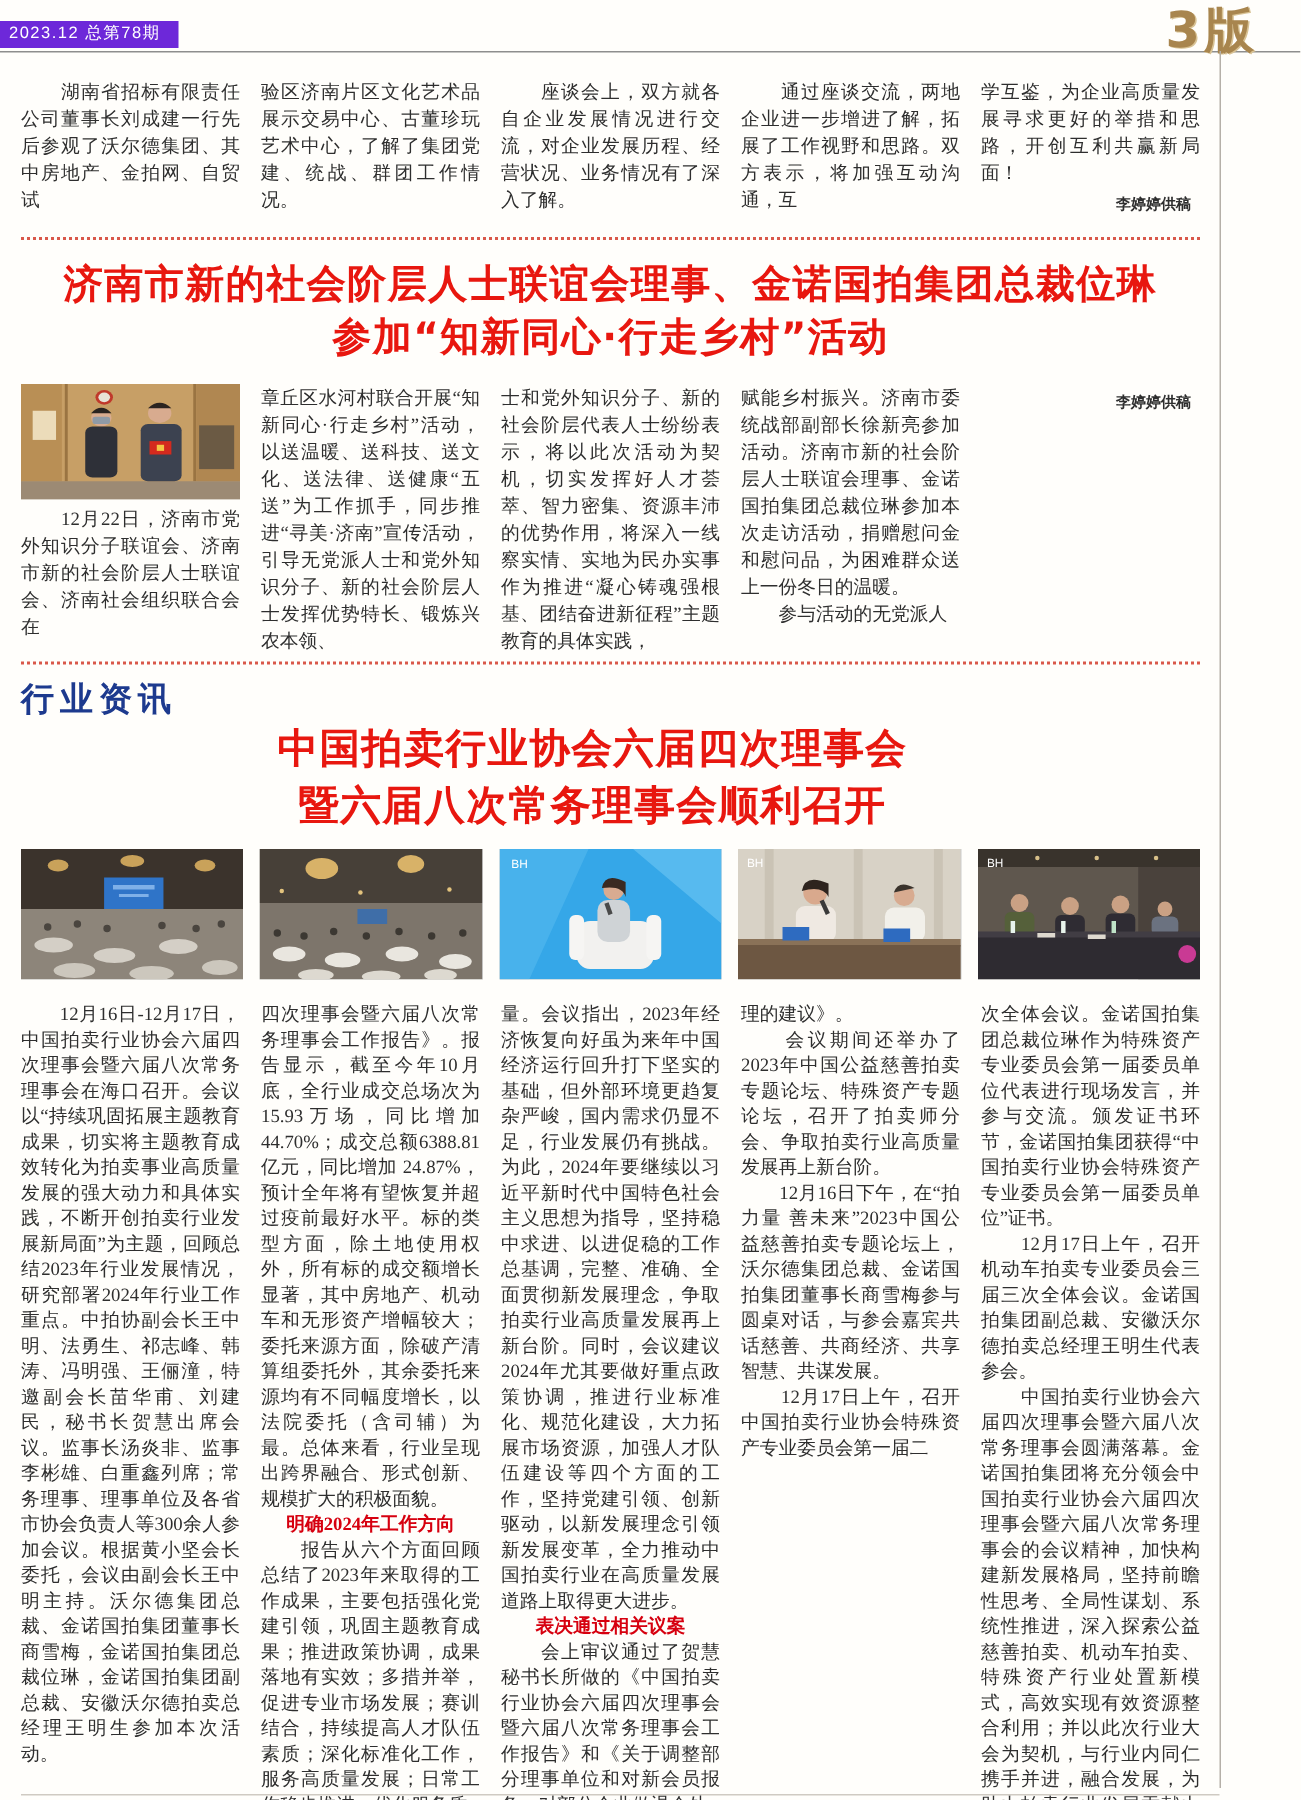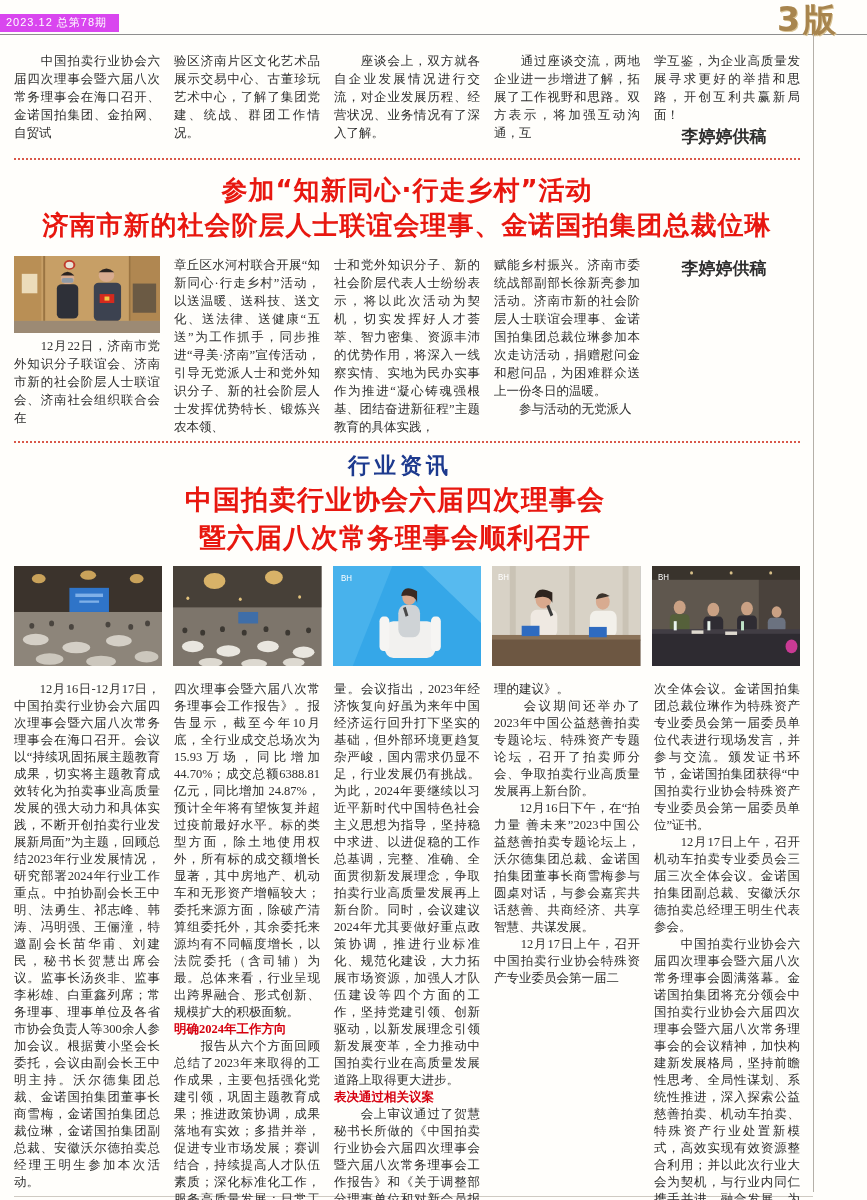--- a/index.html
+++ b/index.html
@@ -4,62 +4,62 @@
 <style>
   html,body{margin:0;padding:0;}
   body{
     width:867px;height:1200px;overflow:hidden;position:relative;
     background:#fffefb;color:#2e2e2e;
     font-family:"Liberation Serif","DejaVu Serif",serif;
   }
   
   .hdr{position:relative;height:34px;border-bottom:1px solid #8e8e8e;}
   .issue-badge{
-    position:absolute;left:0;top:14px;background:#d946ef;color:#ffffff;
+    position:absolute;left:0;top:14px;background:#6d28d9;color:#ffffff;
     font-size:11px;line-height:15px;padding:1px 12px 2px 6px;letter-spacing:1px;
     font-family:"Liberation Sans","DejaVu Sans",sans-serif;
   }
   .page-num{
     position:absolute;right:28px;top:-2px;font-size:33px;font-weight:bold;
     color:#a8854e;letter-spacing:3px;
     font-family:"DejaVu Sans","Liberation Sans",sans-serif;
     text-shadow:1px 1px 0 #d8c294;
   }
   .v-rule{position:absolute;left:813px;top:34px;width:1px;height:1158px;background:#b5b0a8;}
   .b-rule{position:absolute;left:14px;top:1196px;width:799px;height:1px;background:#cfcac2;}
 
   
   .main{position:relative;padding-left:14px;width:786px;}
   .cols5{display:grid;grid-template-columns:repeat(5,1fr);column-gap:14px;align-items:start;}
   .body-p{margin:0;font-size:12.5px;line-height:18px;text-align:justify;white-space:pre-line;}
   .tight .body-p{line-height:17px;}
-  .byline{font-size:17px;line-height:18px;text-align:center;padding-right:6px;margin-top:4px;font-weight:bold;}
+  .byline{font-size:10px;line-height:18px;text-align:right;padding-right:6px;margin-top:4px;font-weight:bold;}
 
   .divider{border-top:2px dotted #d9584a;height:0;}
 
   .headline{
     text-align:center;color:#e8170f;font-weight:900;
     font-family:"DejaVu Sans","Liberation Sans",sans-serif;
   }
   .headline-visit{margin-top:13px;font-size:26px;line-height:35px;letter-spacing:1px;}
   .headline-industry{width:762px;margin-top:0;font-size:27px;line-height:38px;letter-spacing:1px;}
 
   .section-label{
-    text-align:center;padding-right:14px;margin-top:8px;height:30px;
+    text-align:left;padding-right:14px;margin-top:8px;height:30px;
     color:#1d3a8e;font-size:22px;line-height:30px;font-weight:bold;letter-spacing:4px;
     font-family:"Liberation Serif","DejaVu Serif",serif;
   }
 
-  .sub-head{margin:0;font-size:12.5px;line-height:17px;text-align:left;color:#d6000f;font-weight:bold;}
+  .sub-head{margin:0;font-size:12.5px;line-height:17px;text-align:center;color:#d6000f;font-weight:bold;}
 
   
   .photo-box{width:100%;overflow:hidden;background:#ccc;}
   .photo-box svg{display:block;width:100%;height:100%;}
   .visit-photo{height:77px;margin-bottom:4px;}
-  .photo-row{margin-top:9px;display:grid;grid-template-columns:repeat(5,1fr);column-gap:7px;height:100px;gap:11px;}
+  .photo-row{margin-top:9px;display:grid;grid-template-columns:repeat(5,1fr);column-gap:7px;height:87px;gap:11px;}
 
   
   .art-top{margin-top:17px;min-height:94px;}
   .art-visit{margin-top:13px;min-height:176px;}
   .art-industry{margin-top:15px;}
   .div1{margin-top:12px;}
   .div2{margin-top:5px;}
 </style>
 </head>
 <body>
@@ -67,35 +67,35 @@
 <div class="hdr">
   <span class="issue-badge">2023.12 总第78期</span>
   <span class="page-num">3版</span>
 </div>
 <div class="v-rule"></div>
 <div class="b-rule"></div>
 
 <div class="main">
 
   <div class="cols5 art-top">
-    <p class="body-p">　　中国拍卖行业协会六届四次理事会暨六届八次常务理事会在海口召开、金诺国拍集团、金拍网、自贸试</p>
+    <p class="body-p">　　湖南省招标有限责任公司董事长刘成建一行先后参观了沃尔德集团、其中房地产、金拍网、自贸试</p>
     <p class="body-p">验区济南片区文化艺术品展示交易中心、古董珍玩艺术中心，了解了集团党建、统战、群团工作情况。</p>
     <p class="body-p">　　座谈会上，双方就各自企业发展情况进行交流，对企业发展历程、经营状况、业务情况有了深入了解。</p>
     <p class="body-p">　　通过座谈交流，两地企业进一步增进了解，拓展了工作视野和思路。双方表示，将加强互动沟通，互</p>
     <div>
       <p class="body-p">学互鉴，为企业高质量发展寻求更好的举措和思路，开创互利共赢新局面！</p>
       <div class="byline">李婷婷供稿</div>
     </div>
   </div>
 
   <div class="divider div1"></div>
 
   <div class="headline headline-visit">
+    <div>济南市新的社会阶层人士联谊会理事、金诺国拍集团总裁位琳</div>
     <div>参加“知新同心·行走乡村”活动</div>
-    <div>济南市新的社会阶层人士联谊会理事、金诺国拍集团总裁位琳</div>
   </div>
 
   <div class="cols5 art-visit">
     <div>
       <div class="photo-box visit-photo" title="活动现场：工作人员向村民送上慰问品">
         <svg viewBox="0 0 150 95" preserveAspectRatio="none">
           <rect x="0" y="0" width="150" height="95" fill="#c79f66"></rect>
           <rect x="0" y="0" width="28" height="80" fill="#b98f55"></rect>
           <rect x="30" y="0" width="2" height="80" fill="#9a7442"></rect>
           <rect x="118" y="0" width="2" height="80" fill="#9a7442"></rect>

